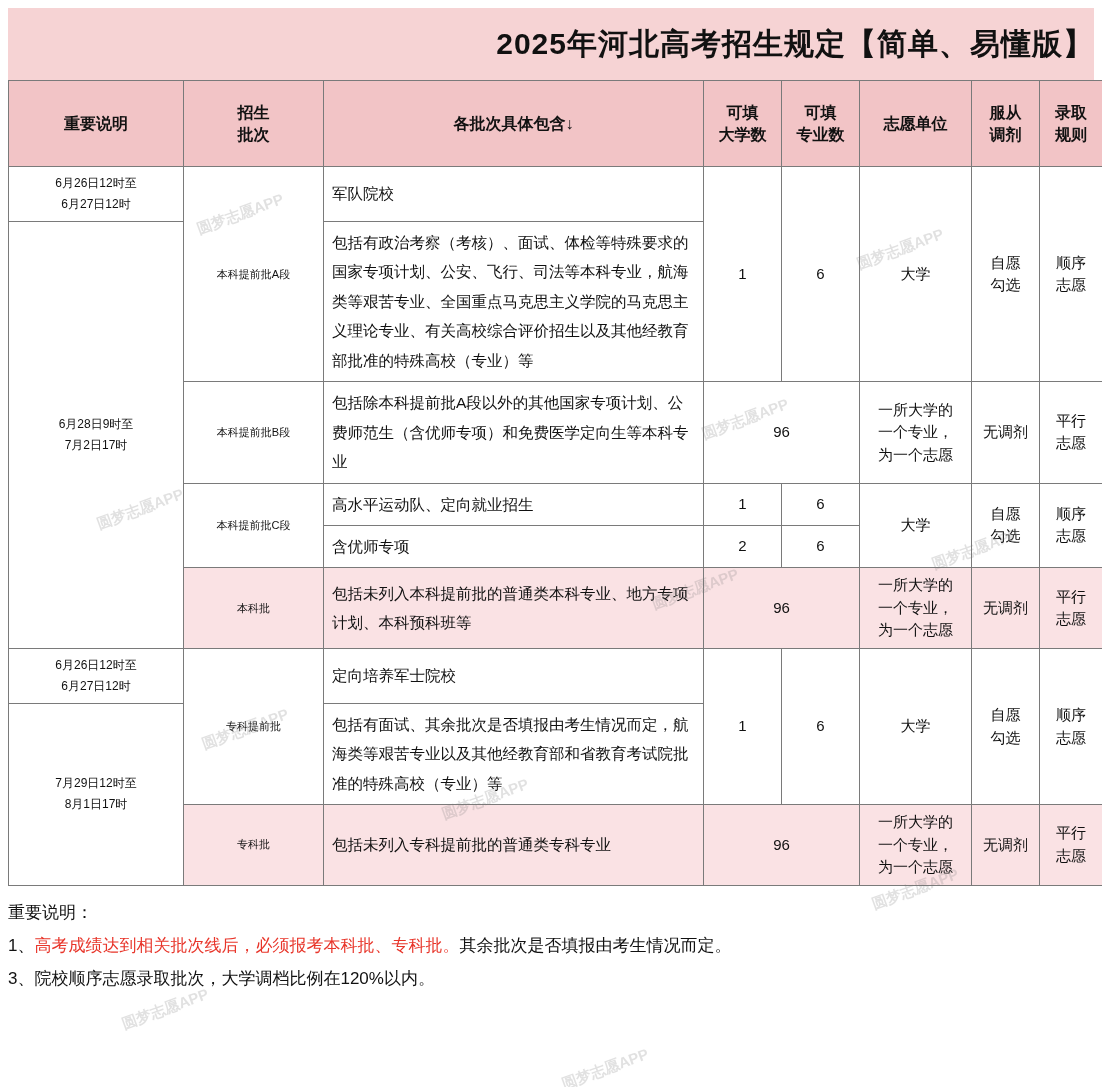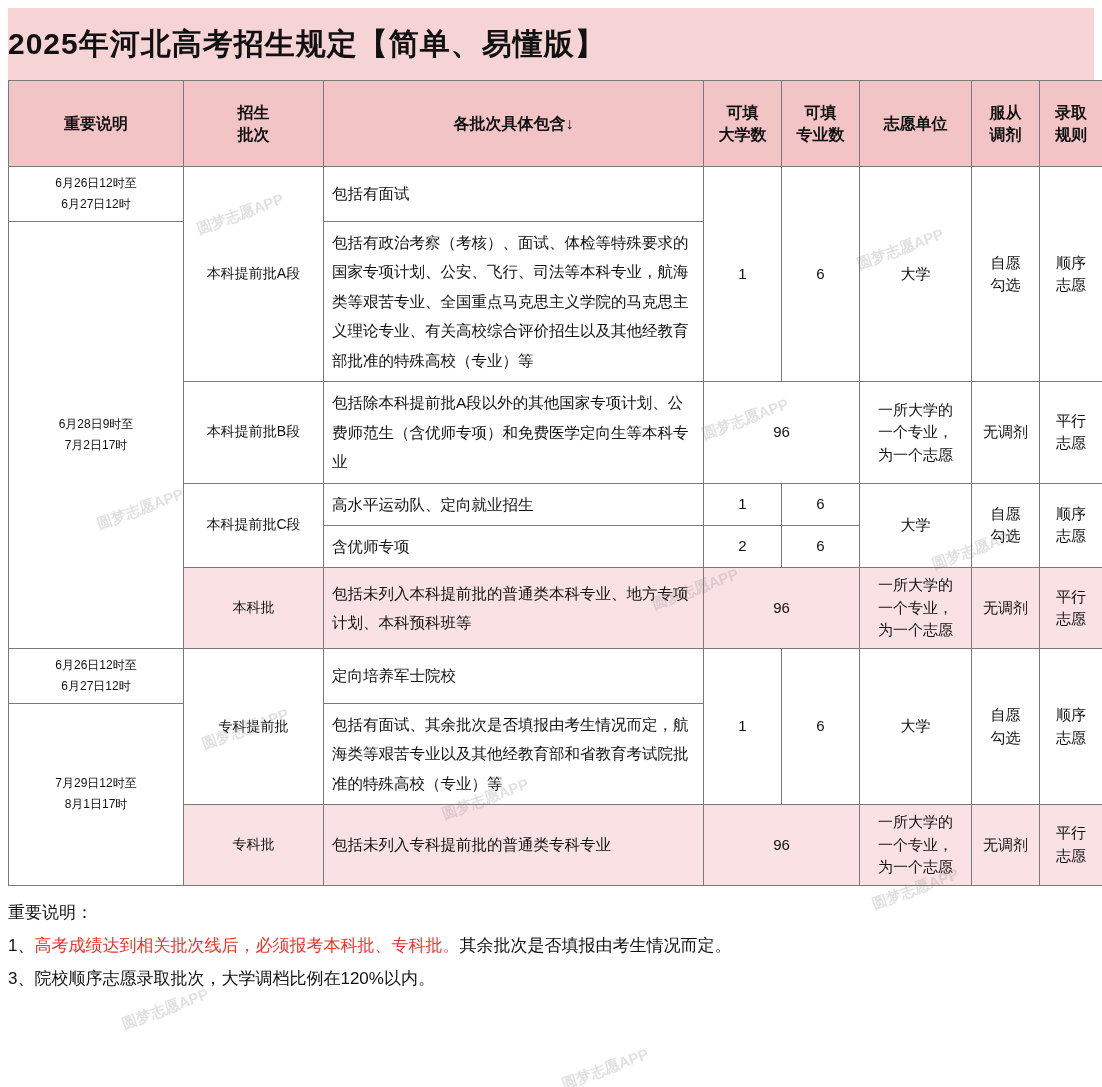--- a/index.html
+++ b/index.html
@@ -14,21 +14,21 @@
     height: 1087px;
     background: #ffffff;
     overflow: hidden;
   }
   .title-bar {
     margin: 8px 8px 0 8px;
     height: 72px;
     background: #f6d3d4;
     display: flex;
     align-items: center;
-    justify-content: flex-start;
+    justify-content: flex-end;
   }
   .title-bar .title-text {
     font-size: 30px;
     font-weight: bold;
     color: #111;
     letter-spacing: 1px;
   }
   table.main {
     border-collapse: collapse;
     table-layout: fixed;
@@ -55,21 +55,21 @@
   .c-detail { width: 380px; }
   .c-univ   { width: 78px; }
   .c-major  { width: 78px; }
   .c-unit   { width: 112px; }
   .c-obey   { width: 68px; }
   .c-rule   { width: 63px; }
 
   td.ctr { text-align: center; line-height: 1.5; }
   td.detail { text-align: left; line-height: 1.9; font-size: 15.5px; }
   td.time { text-align: center; font-size: 12px; line-height: 1.75; }
-  td.batch { text-align: center; font-size: 14px; }
+  td.batch { text-align: center; font-size: 11px; }
   tr.pink td { background: #fae2e4; }
 
   .notes {
     margin: 10px 8px 0 8px;
     font-size: 17px;
     line-height: 1.95;
     color: #111;
   }
   .notes .red { color: #e8352a; }
 
@@ -132,21 +132,21 @@
       </tr>
     </thead>
     <tbody>
 
       <tr>
         <td class="time" rowspan="1">
           <div>6月26日12时至</div>
           <div>6月27日12时</div>
         </td>
         <td class="batch" rowspan="2">本科提前批A段</td>
-        <td class="detail">包括有面试</td>
+        <td class="detail">军队院校</td>
         <td class="ctr" rowspan="2">1</td>
         <td class="ctr" rowspan="2">6</td>
         <td class="ctr" rowspan="2">大学</td>
         <td class="ctr" rowspan="2">
           <div>自愿</div>
           <div>勾选</div>
         </td>
         <td class="ctr" rowspan="2">
           <div>顺序</div>
           <div>志愿</div>

